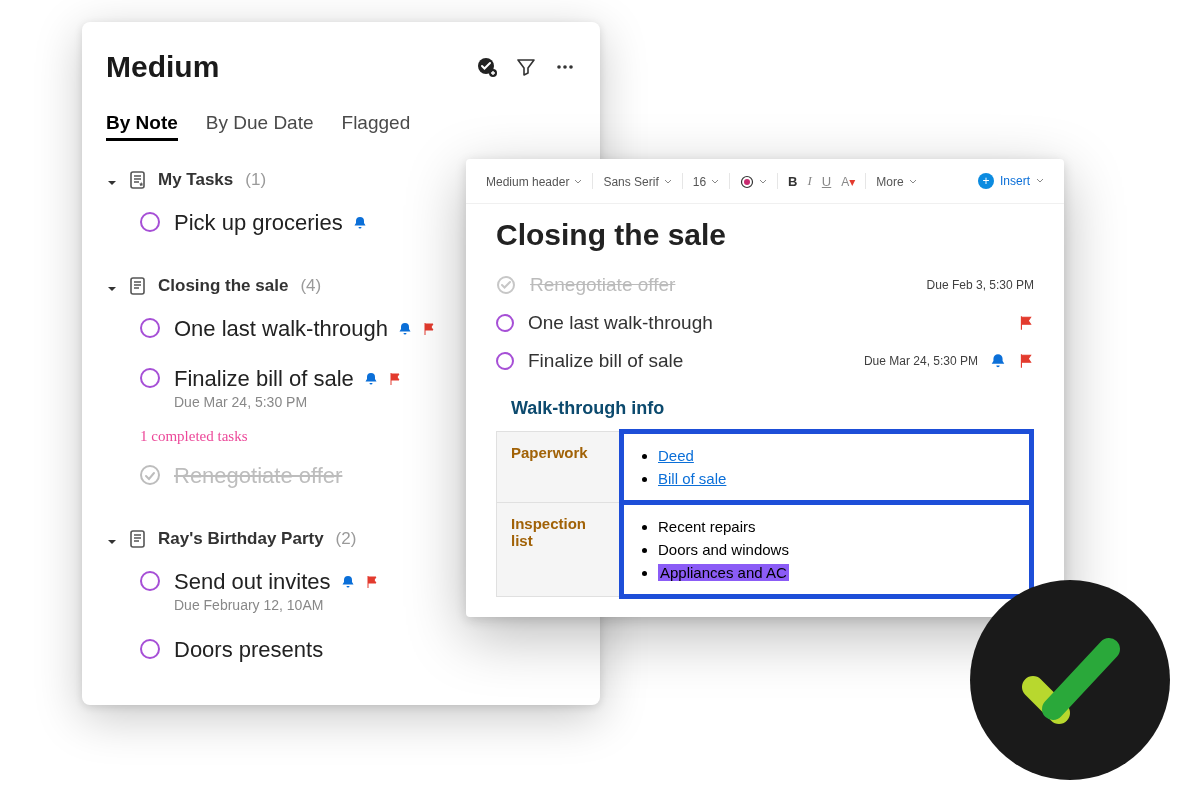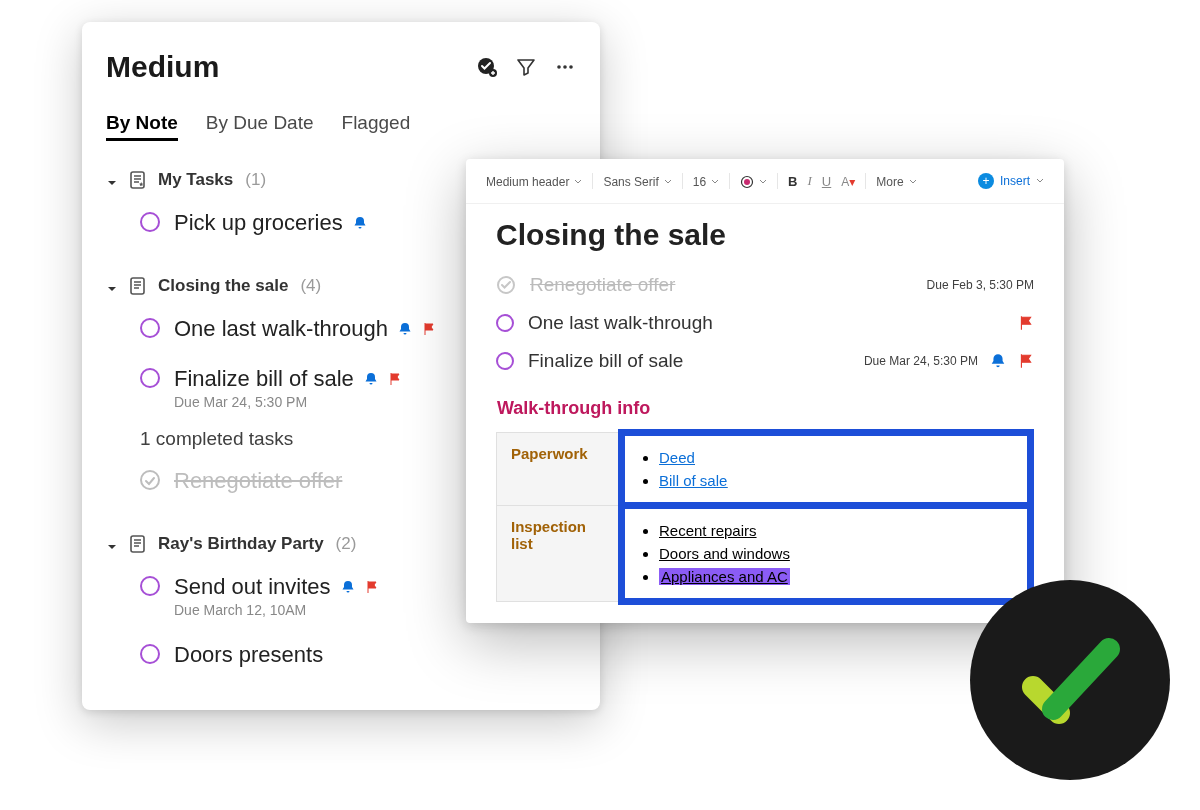--- a/index.html
+++ b/index.html
@@ -100,23 +100,24 @@
     font-size: 22px;
     color: #222;
   }
   .task-line.done { color: #bdbdbd; text-decoration: line-through; }
   .task-sub {
     font-size: 14px;
     color: #888;
     margin-top: 2px;
   }
   .task-meta-line {
-    color: #404040;
-    font-size: 19px;
+    color: #ec4899;
+    font-size: 15px;
     padding: 6px 14px 6px 48px;
+    font-family: Liberation Serif, serif;
   }
   .bell-icon { color: #0b6fd8; }
   .flag-icon { color: #e33b2e; }
 
   
   .editor-panel {
     position: absolute;
     left: 466px;
     top: 159px;
     width: 598px;
@@ -165,43 +166,42 @@
     width: 20px; height: 20px; flex-shrink: 0;
   }
   .task-row .task-text.done {
     color: #bbb; text-decoration: line-through;
   }
   .task-row .row-right {
     margin-left: auto; display: flex; gap: 12px; align-items: center;
     font-size: 12px; color: #404040;
   }
   .section-heading {
-    font-size: 18px; font-weight: 600; color: #be185d;
-    margin: 18px 0 10px 1px;
+    font-size: 18px; font-weight: 600; color: #0c4a6e;
+    margin: 18px 0 10px 15px;
   }
   table.info-table {
     width: 100%;
     border-collapse: collapse;
     font-size: 15px;
   }
   table.info-table th {
     text-align: left;
     background: #f5f5f5;
     border: 1px solid #e0e0e0;
     padding: 12px 14px;
     font-weight: 600;
     color: #a16207;
     vertical-align: top;
     width: 125px;
   }
   table.info-table td {
-    border: 7px solid #1d4ed8;
+    border: 5px solid #1d4ed8;
     padding: 10px 16px;
     vertical-align: top;
-    text-decoration: underline;
   }
   table.info-table ul { list-style: disc; padding-left: 18px; }
   table.info-table li { padding: 3px 0; }
   .link { color: #0b6fd8; text-decoration: underline; cursor: pointer; }
   .hl { background: #8b5cf6; padding: 0 2px; }
 
   
   .check-badge {
     position: absolute;
     right: 30px;
@@ -369,21 +369,21 @@
             <svg width="14" height="14" viewBox="0 0 14 14">
               <path d="M7 1a4 4 0 014 4v2l1.5 2.5H1.5L3 7V5a4 4 0 014-4zm-1.5 10h3a1.5 1.5 0 01-3 0z" fill="#0b6fd8"></path>
             </svg>
           </span>
         <span class="ico flag-icon">
             <svg width="14" height="14" viewBox="0 0 14 14">
               <path d="M3 1v12M3 2h8l-2 3 2 3H3" fill="#e33b2e" stroke="#e33b2e" stroke-width="1"></path>
             </svg>
           </span>
       </div>
-      <div class="task-sub">Due March 12, 10AM</div>
+      <div class="task-sub">Due February 12, 10AM</div>
     </div>
   </div>
   <div class="task-item">
     <div class="task-circle"></div>
     <div class="task-body">
       <div class="task-line">
         <span>Doors presents</span>
       </div>
     </div>
   </div>

